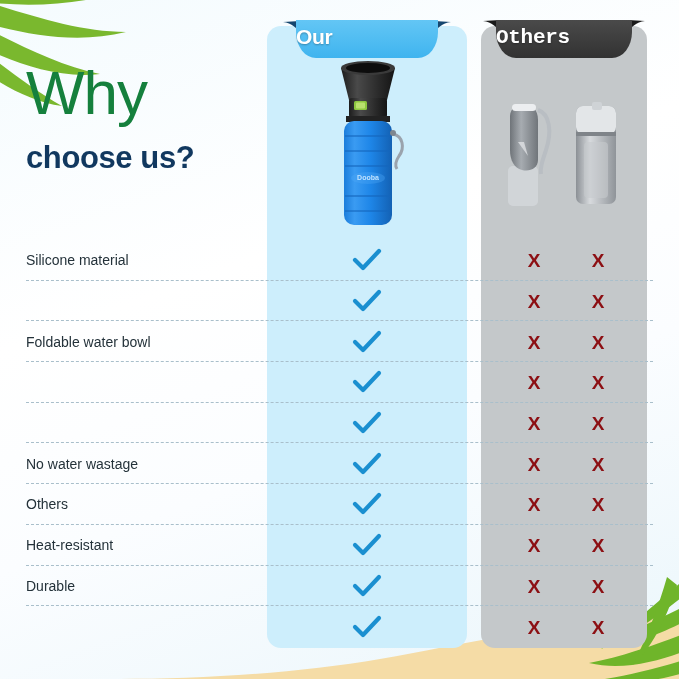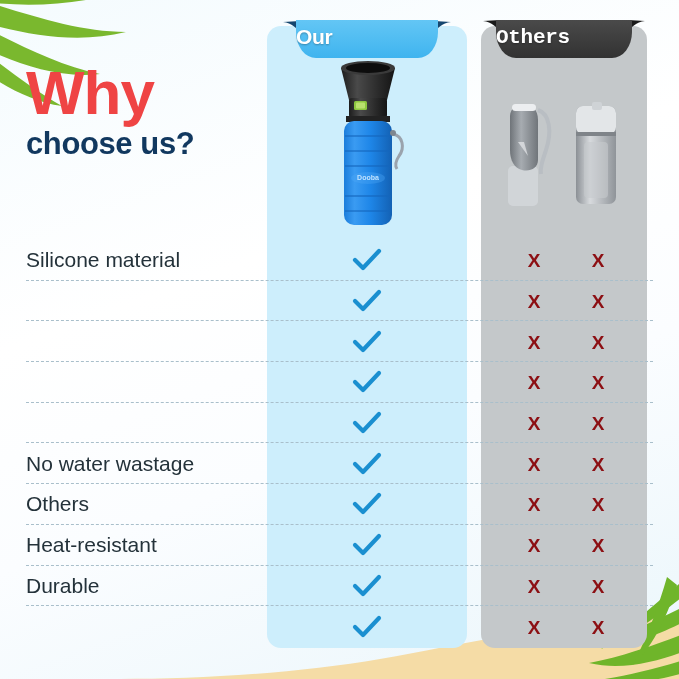--- a/index.html
+++ b/index.html
@@ -13,26 +13,26 @@
 
   
   .deco { position:absolute; pointer-events:none; }
   #palm-top-left { left:-46px; top:-30px; width:230px; height:140px; }
   #palm-bottom-right { right:-10px; bottom:-6px; width:180px; height:110px; }
   #sand-dune { left:0; bottom:0; width:679px; height:70px; }
 
   
   #headline { position:absolute; left:26px; top:64px; width:250px; }
   .why {
-    font-size:62px; font-weight:bold; color:#ef4444;
+    font-size:62px; font-weight:normal; color:#15803d;
     line-height:0.92; letter-spacing:-1px;
   }
   .choose {
     font-size:31px; font-weight:bold; color:#11385f;
-    line-height:1.1; letter-spacing:-0.4px; margin-top:6px;
+    line-height:1.1; letter-spacing:-0.4px; margin-top:20px;
   }
 
   
   .panel { position:absolute; border-radius:14px; }
   #our-panel    { left:267px; top:26px; width:200px; height:622px; background:#cdeefc; }
   #others-panel { left:481px; top:26px; width:166px; height:622px; background:#c4c8ca; }
 
   
   .ribbon { position:absolute; height:38px; top:20px; }
   .ribbon-body {
@@ -63,21 +63,21 @@
 
   
   #table { position:absolute; left:0; top:240px; width:679px; }
   .row { position:relative; height:40.7px; }
   .row-sep {
     position:absolute; left:26px; right:26px; bottom:0; height:0;
     border-bottom:1px dashed #a9bfcb;
   }
   .feature {
     position:absolute; left:26px; top:50%; transform:translateY(-50%);
-    font-size:21px; color:#24323a; white-space:nowrap;
+    font-size:14px; color:#24323a; white-space:nowrap;
   }
   .mark {
     position:absolute; top:50%; transform:translate(-50%,-50%);
     text-align:center; font-weight:bold;
   }
   .mark.check { left:367px; width:30px; height:24px; }
   .mark.check svg { display:block; width:30px; height:24px; }
   .mark.cross   { font-size:19px; color:#8c0f13; line-height:1; }
   .mark.cross.c1 { left:534px; }
   .mark.cross.c2 { left:598px; }
@@ -242,20 +242,21 @@
       <svg viewBox="0 0 30 24">
           <path d="M3 12 L11 20 L27 3" fill="none" stroke="#1a8fd0" stroke-width="4.2" stroke-linecap="round" stroke-linejoin="round"></path>
         </svg>
     </span>
     <span class="mark cross c1">X</span>
     <span class="mark cross c2">X</span>
     <span class="row-sep"></span>
   </div>
 
   <div class="row">
+    <span class="feature">Foldable water bowl</span>
     <span class="mark check">
       <svg viewBox="0 0 30 24">
           <path d="M3 12 L11 20 L27 3" fill="none" stroke="#1a8fd0" stroke-width="4.2" stroke-linecap="round" stroke-linejoin="round"></path>
         </svg>
     </span>
     <span class="mark cross c1">X</span>
     <span class="mark cross c2">X</span>
     <span class="row-sep"></span>
   </div>
 

